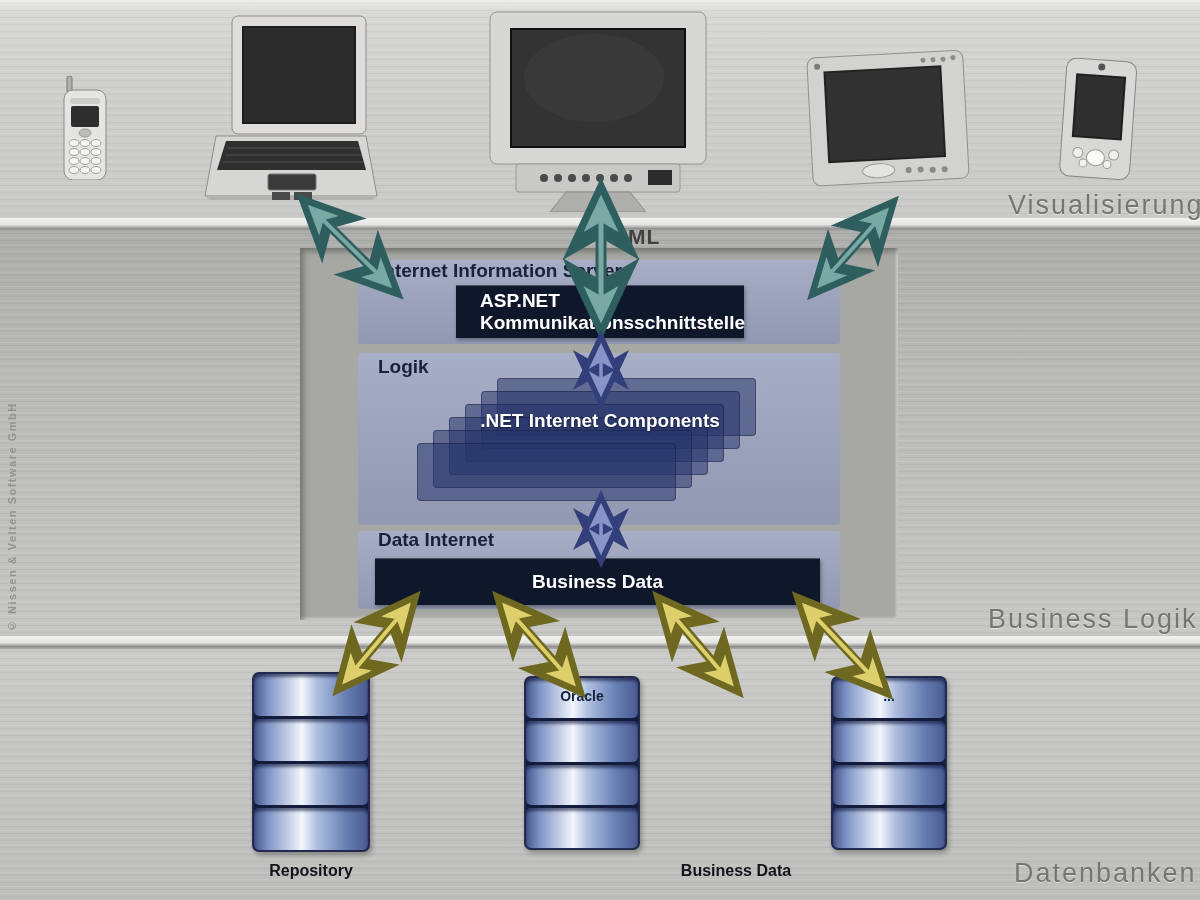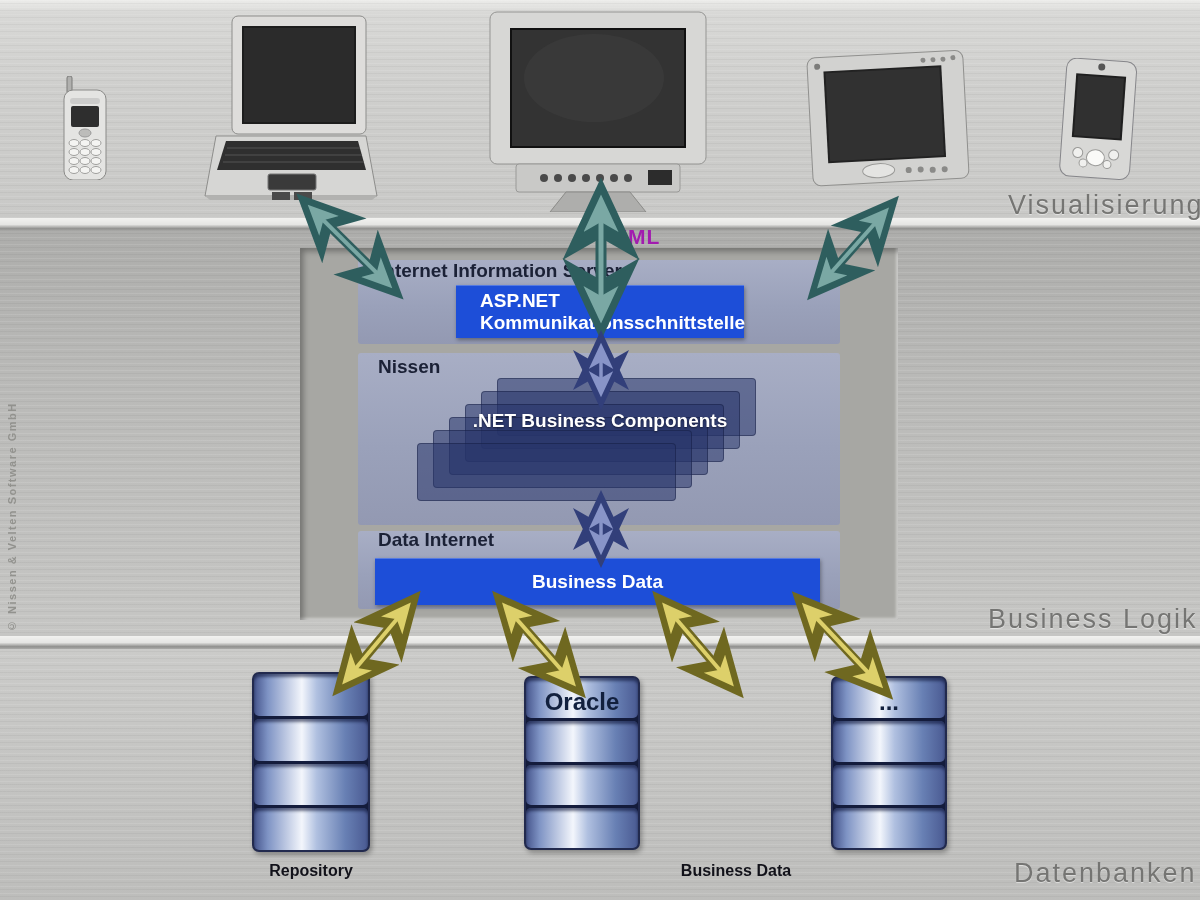--- a/index.html
+++ b/index.html
@@ -20,44 +20,44 @@
   .panel{position:absolute;left:300px;top:248px;width:598px;height:372px;background:#a7a7a3;
     box-shadow:inset 3px 3px 6px rgba(0,0,0,.35), inset -2px -2px 3px rgba(255,255,255,.55);}
   .strip{position:absolute;left:58px;width:482px;border-radius:3px;
     background:linear-gradient(180deg,#a8aec5 0%,#9aa1ba 55%,#9399b2 100%);}
   .strip-iis{top:12px;height:84px;}
   .strip-broker{top:105px;height:172px;}
   .strip-dp{top:283px;height:78px;}
 
   .sec-label{position:absolute;font-size:19px;font-weight:bold;color:#1b2136;white-space:nowrap;}
   .bluebox{position:absolute;background:linear-gradient(180deg,#5962922 0%,#454e7e 0%,#3d4776 100%);
-    background-color:#1d4ed8;box-shadow:1px 2px 4px rgba(0,0,0,.35), inset 0 1px 0 rgba(255,255,255,.25);}
+    background-color:#0f172a;box-shadow:1px 2px 4px rgba(0,0,0,.35), inset 0 1px 0 rgba(255,255,255,.25);}
   .aspnet{left:456px;top:285px;width:288px;height:53px;color:#fff;font-weight:bold;font-size:19px;
     line-height:22px;padding:5px 0 0 24px;box-sizing:border-box;}
   .busdata-bar{left:375px;top:558px;width:445px;height:47px;color:#fff;font-weight:bold;font-size:19px;
     text-align:center;line-height:47px;}
 
   .card{position:absolute;width:257px;height:56px;border-radius:4px;
     background:rgba(38,52,105,.52);border:1px solid rgba(18,26,60,.45);}
   .cards-label{position:absolute;left:438px;top:410px;width:324px;text-align:center;
     color:#fff;font-weight:bold;font-size:19px;text-shadow:0 1px 2px rgba(0,0,0,.5);white-space:nowrap;}
 
   
   .zone-label{position:absolute;color:#757573;font-size:27px;letter-spacing:2px;
     text-shadow:0 1px 1px rgba(255,255,255,.55);white-space:nowrap;}
-  .xml-label{position:absolute;left:613px;top:225px;color:#a21caf;font-weight:bold;font-size:21px;letter-spacing:1px;}
+  .xml-label{position:absolute;left:613px;top:225px;color:#404040;font-weight:bold;font-size:21px;letter-spacing:1px;}
 
   
   .cyl{position:absolute;display:flex;flex-direction:column;background:#141c3c;border:2px solid #222a4e;
     border-radius:7px;box-shadow:2px 3px 5px rgba(0,0,0,.3);box-sizing:border-box;}
   .seg{flex:1;margin:0 0 3px 0;border-radius:5px;
     background:linear-gradient(90deg,#46558c 0%,#7e93c4 12%,#f3f6fc 42%,#b0c0e0 55%,#6880b4 80%,#4a5a92 100%);
     box-shadow:inset 0 3px 3px rgba(10,16,50,.55);}
   .seg:last-child{margin-bottom:0;}
-  .seg-label{font-size:24px;font-weight:bold;color:#12203e;text-align:center;padding-top:10px;white-space:nowrap;}
+  .seg-label{font-size:14px;font-weight:bold;color:#12203e;text-align:center;padding-top:10px;white-space:nowrap;}
   .db-caption{position:absolute;font-size:16px;font-weight:bold;color:#12121a;text-align:center;white-space:nowrap;}
 
   .copyright{position:absolute;left:6px;top:386px;height:246px;writing-mode:vertical-rl;transform:rotate(180deg);
     color:#92928e;font-size:11px;font-weight:bold;letter-spacing:1.5px;white-space:nowrap;}
 
   .overlay{position:absolute;left:0;top:0;pointer-events:none;}
   .device{position:absolute;}
 </style>
 </head>
 <body>
@@ -183,29 +183,29 @@
     <div class="strip strip-broker"></div>
     <div class="strip strip-dp"></div>
   </div>
 
   <div class="sec-label" style="left:378px;top:260px">Internet Information Server</div>
   <div class="bluebox aspnet">
     <div>ASP.NET</div>
     <div>Kommunikationsschnittstelle</div>
   </div>
 
-  <div class="sec-label" style="left:378px;top:356px">Nissen</div>
+  <div class="sec-label" style="left:378px;top:356px">Logik</div>
 
   <div class="card" style="left:497px;top:378px"></div>
   <div class="card" style="left:481px;top:391px"></div>
   <div class="card" style="left:465px;top:404px"></div>
   <div class="card" style="left:449px;top:417px"></div>
   <div class="card" style="left:433px;top:430px"></div>
   <div class="card" style="left:417px;top:443px"></div>
-  <div class="cards-label">.NET Business Components</div>
+  <div class="cards-label">.NET Internet Components</div>
 
   <div class="sec-label" style="left:378px;top:529px">Data Internet</div>
   <div class="bluebox busdata-bar">Business Data</div>
 
   <div class="xml-label">XML</div>
 
   <div class="cyl" style="left:252px;top:672px;width:118px;height:180px">
     <div class="seg">
         <div class="seg-label"></div>
       </div>

